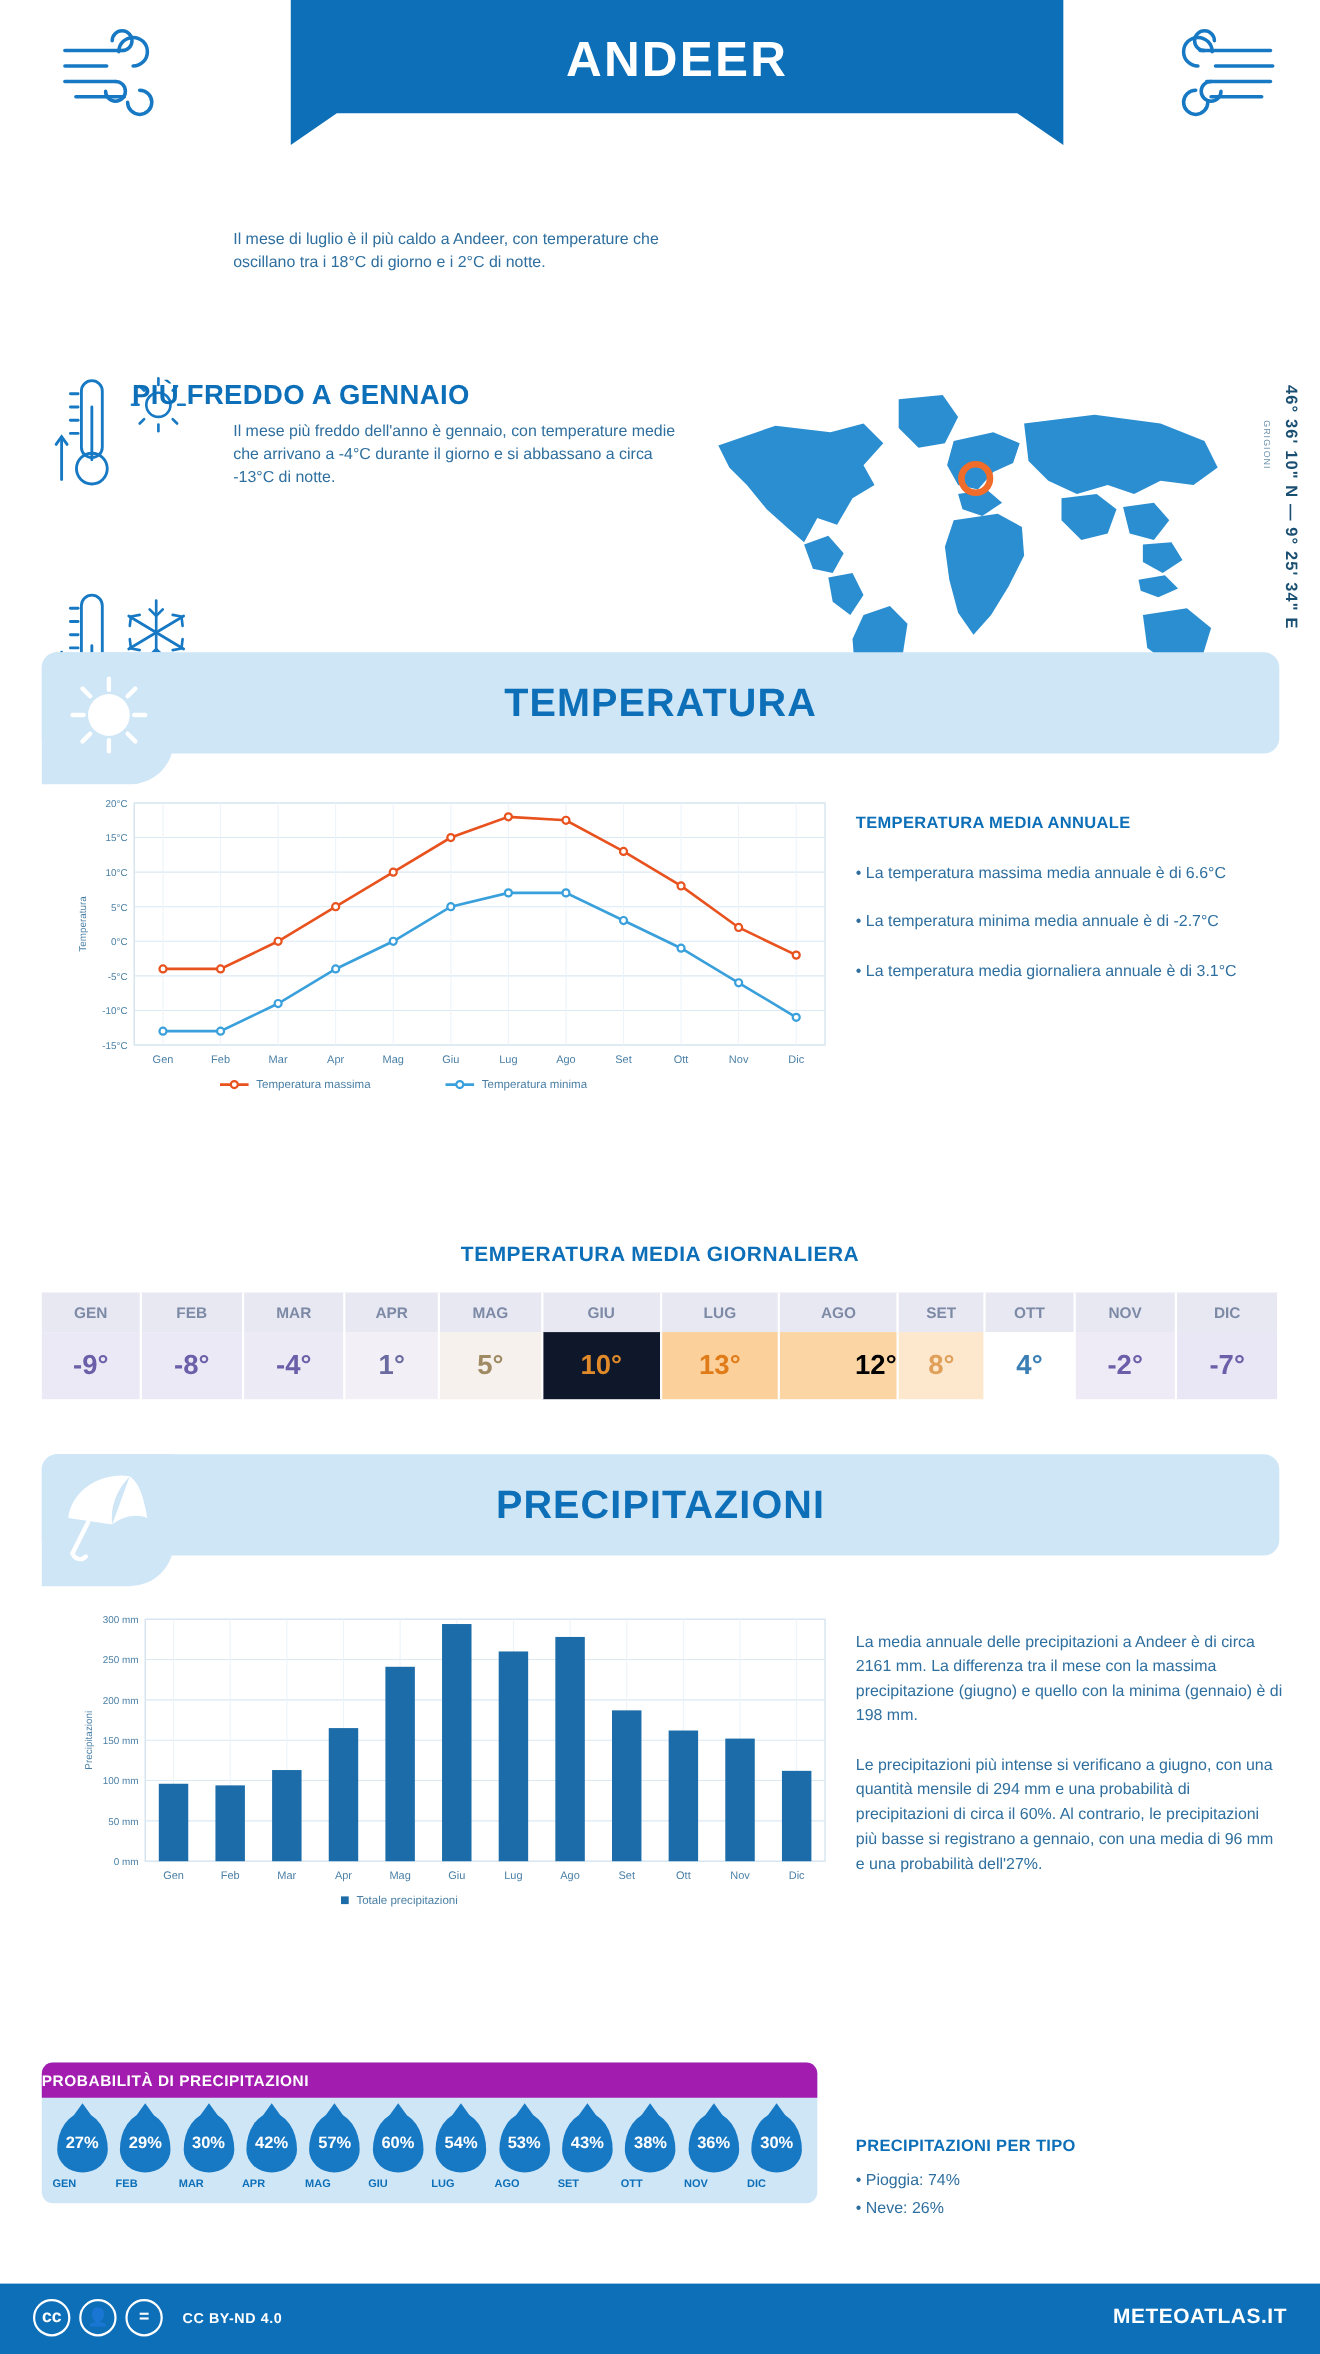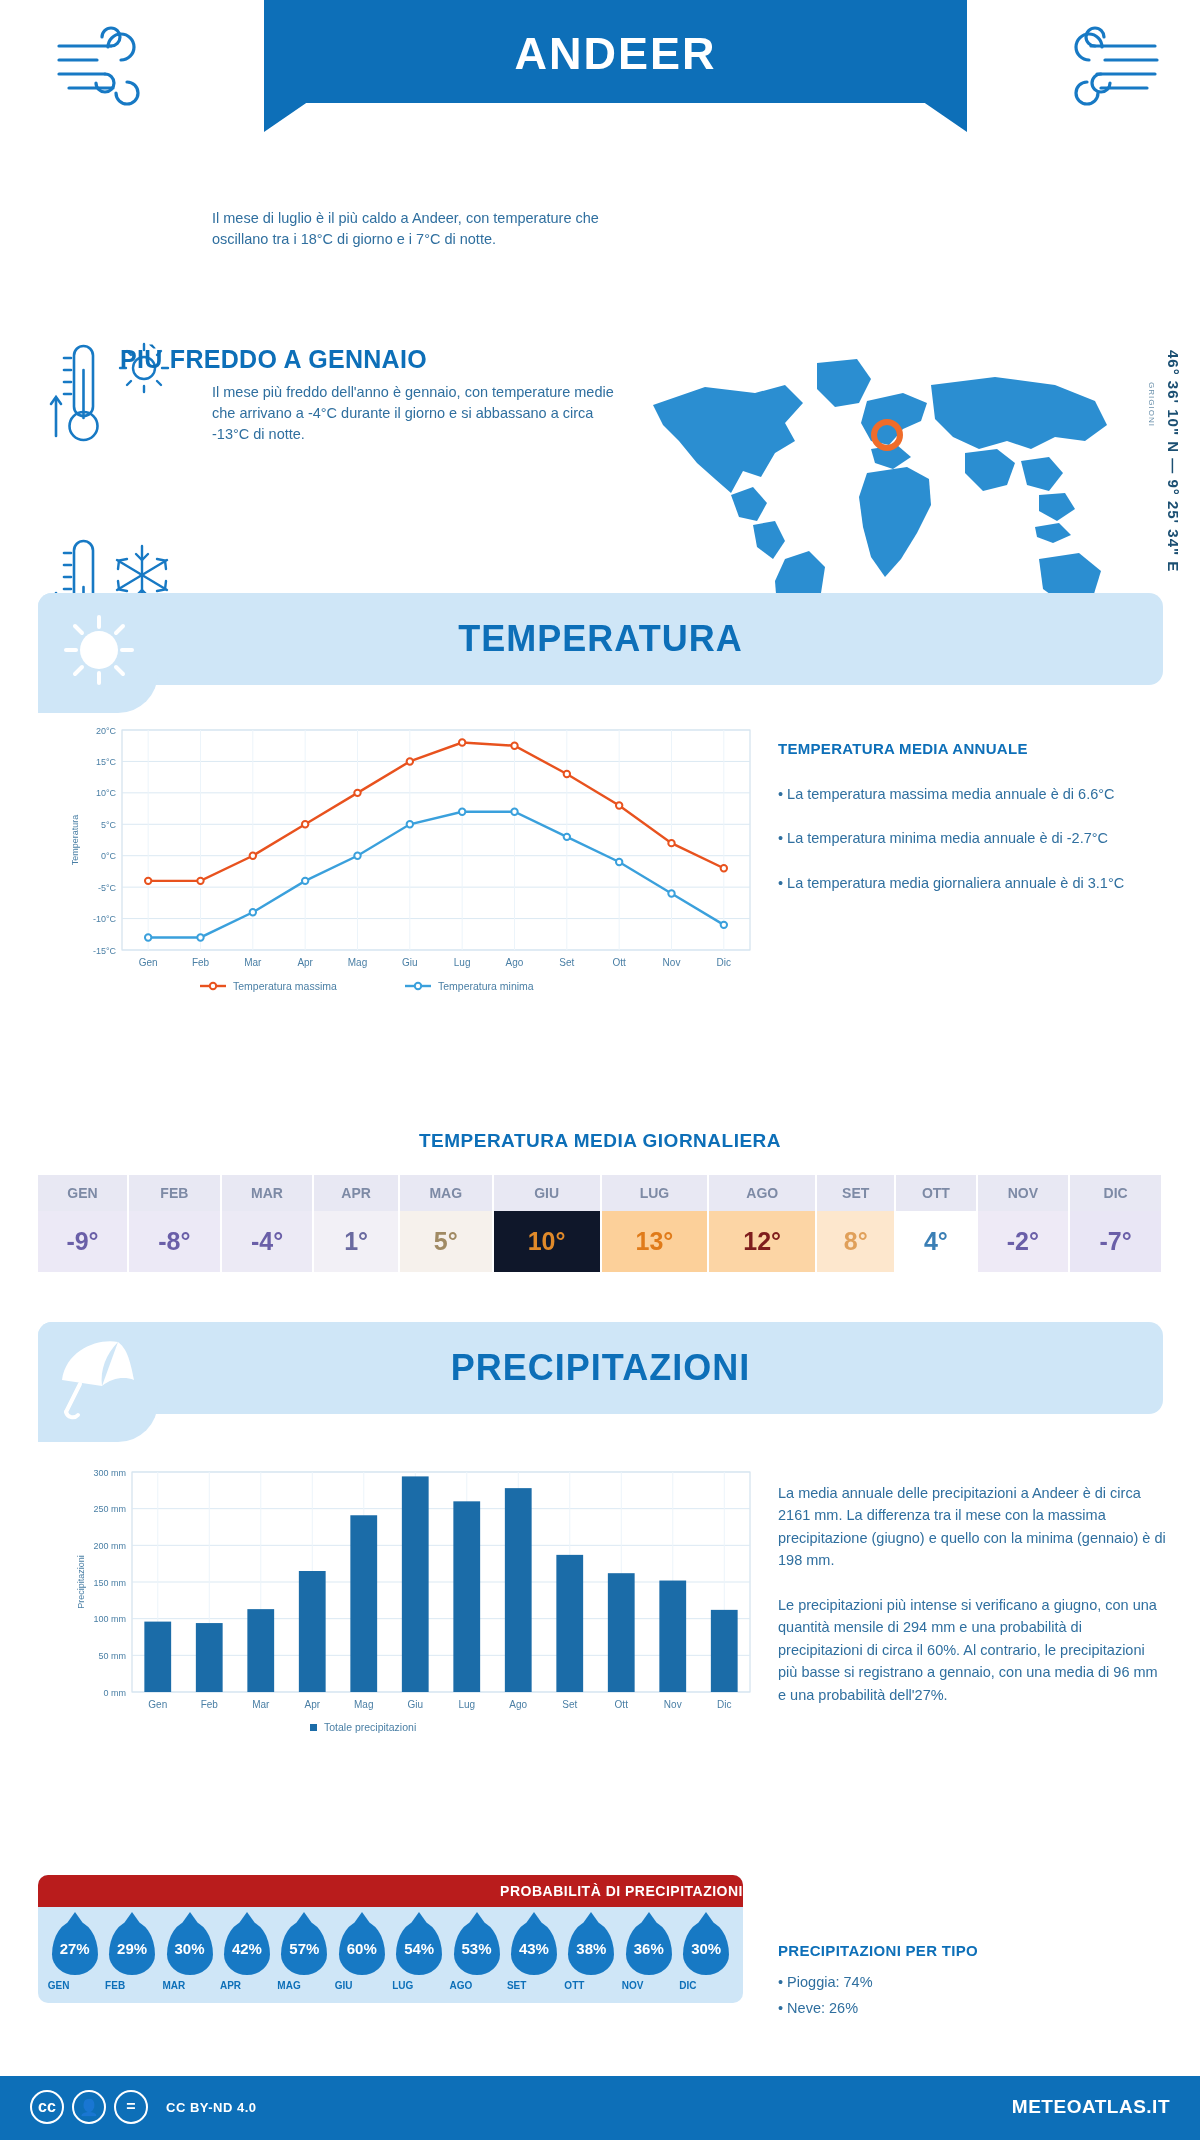--- a/index.html
+++ b/index.html
@@ -87,22 +87,22 @@
     background:#e8e8f3; border-right:2px solid #fff;
   }
   .temp-table td {
     font-size:25px; font-weight:bold; padding:16px 0; text-align:center;
     border-right:2px solid #fff;
   }
 
   
   .prob-box { position:absolute; left:38px; width:705px; background:#cfe6f7; border-radius:10px; }
   .prob-head {
-    background:#b91c1c; color:#fff; font-size:14px; font-weight:bold;
-    text-align:right; padding:8px 0; border-radius:10px 10px 0 0; letter-spacing:0.5px;
+    background:#a21caf; color:#fff; font-size:14px; font-weight:bold;
+    text-align:left; padding:8px 0; border-radius:10px 10px 0 0; letter-spacing:0.5px;
   }
   .drops { display:flex; justify-content:space-around; padding:14px 8px 12px 8px; }
   .drop { width:54px; }
   .drop-shape {
     width:46px; height:54px; margin:0 auto;
     background:#1779c4;
     border-radius:50% 50% 50% 50% / 62% 62% 38% 38%;
     position:relative;
     display:flex; align-items:center; justify-content:center;
   }
@@ -161,21 +161,21 @@
         <path d="M46 54 a9 9 0 1 0 9 9"></path>
         <path d="M34 40 a13 13 0 1 1 13 -13"></path>
         <path d="M32 62 a11 11 0 1 0 11 11"></path>
       </g>
     </svg>
   </div>
 
   <div class="top-info">
 
     <div class="info-block" style="left:120px; top:50px; width:520px;">
-      <div class="info-text" style="margin-left:92px; width:420px;">Il mese di luglio è il più caldo a Andeer, con temperature che oscillano tra i 18°C di giorno e i 7°C di notte.</div>
+      <div class="info-text" style="margin-left:92px; width:420px;">Il mese di luglio è il più caldo a Andeer, con temperature che oscillano tra i 18°C di giorno e i 2°C di notte.</div>
     </div>
     <svg class="thermo" style="left:48px; top:190px;" width="60" height="110" viewBox="0 0 60 110">
       <g stroke="#1779c4" stroke-width="2.6" fill="none" stroke-linecap="round">
         <rect x="26" y="6" width="19" height="70" rx="9.5"></rect>
         <circle cx="35.5" cy="86" r="14"></circle>
         <path d="M35.5 30 V78"></path>
         <path d="M16 18 H23"></path>
           <path d="M16 30 H23"></path>
           <path d="M16 42 H23"></path>
           <path d="M16 54 H23"></path>
@@ -388,21 +388,21 @@
         </thead>
         <tbody>
           <tr id="daily-body">
             <td style="background: rgb(236, 233, 246); color: rgb(106, 95, 168);">-9°</td>
             <td style="background: rgb(236, 233, 246); color: rgb(106, 95, 168);">-8°</td>
             <td style="background: rgb(236, 234, 245); color: rgb(106, 95, 168);">-4°</td>
             <td style="background: rgb(242, 240, 246); color: rgb(106, 106, 160);">1°</td>
             <td style="background: rgb(246, 241, 236); color: rgb(160, 138, 99);">5°</td>
             <td style="background: #0f172a; color: rgb(224, 138, 42);">10°</td>
             <td style="background: rgb(252, 208, 154); color: rgb(224, 123, 26);">13°</td>
-            <td style="background: rgb(252, 213, 165); color: #7f1d1d;">12°</td>
+            <td style="background: rgb(252, 213, 165); color: #000000; text-align: right;">12°</td>
             <td style="background: rgb(253, 231, 205); color: rgb(224, 160, 90);">8°</td>
             <td style="background: rgb(255, 255, 255); color: rgb(59, 127, 181);">4°</td>
             <td style="background: rgb(238, 234, 246); color: rgb(106, 95, 168);">-2°</td>
             <td style="background: rgb(233, 230, 245); color: rgb(106, 95, 168);">-7°</td>
           </tr>
         </tbody>
       </table>
   </div>
 
   <div class="banner" style="top:1322px;">

